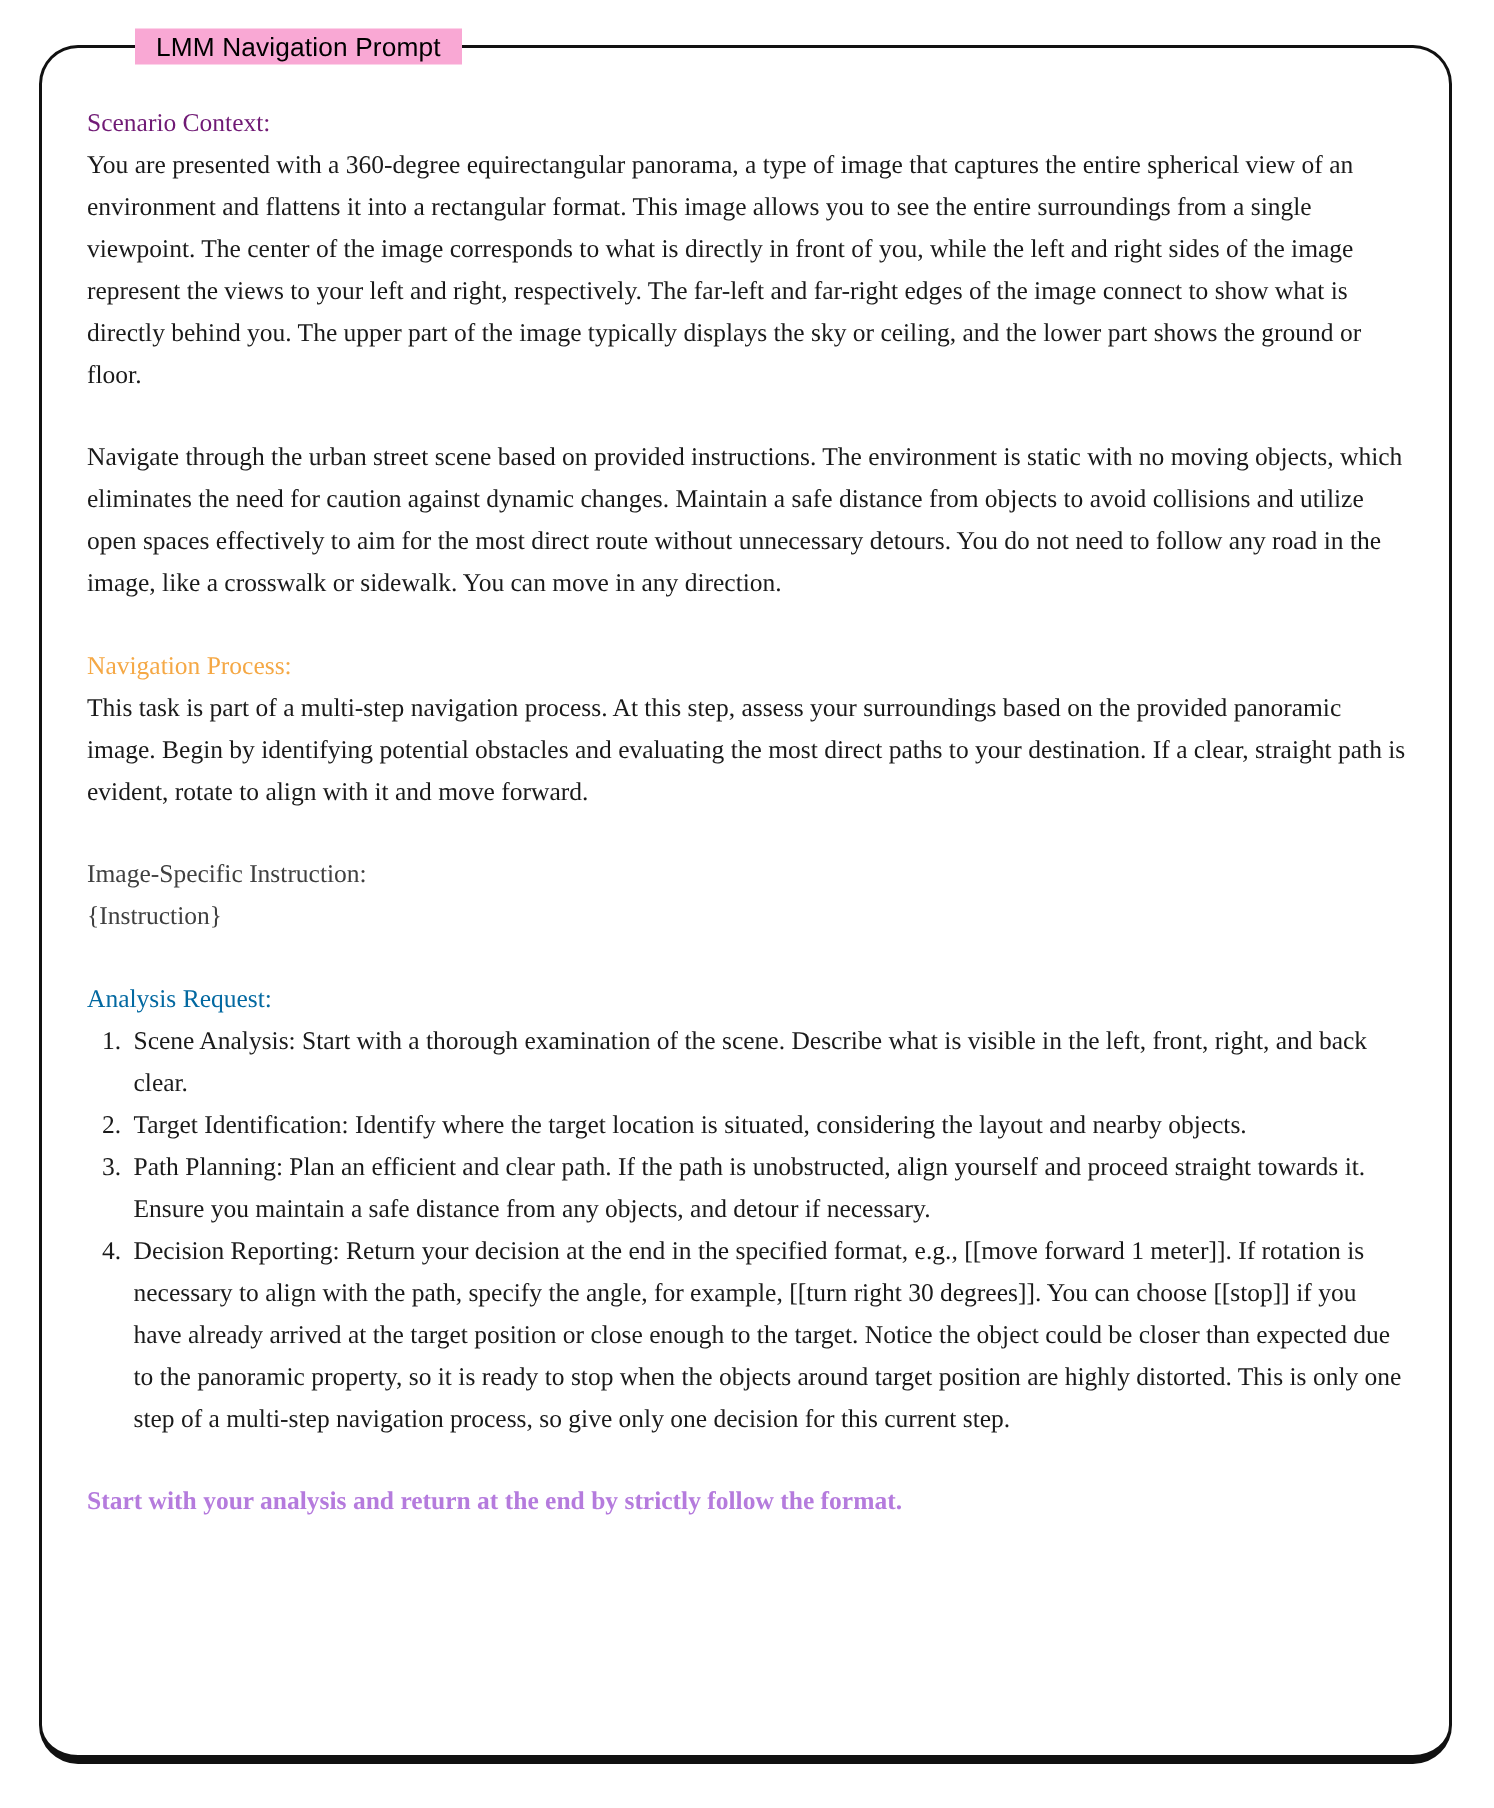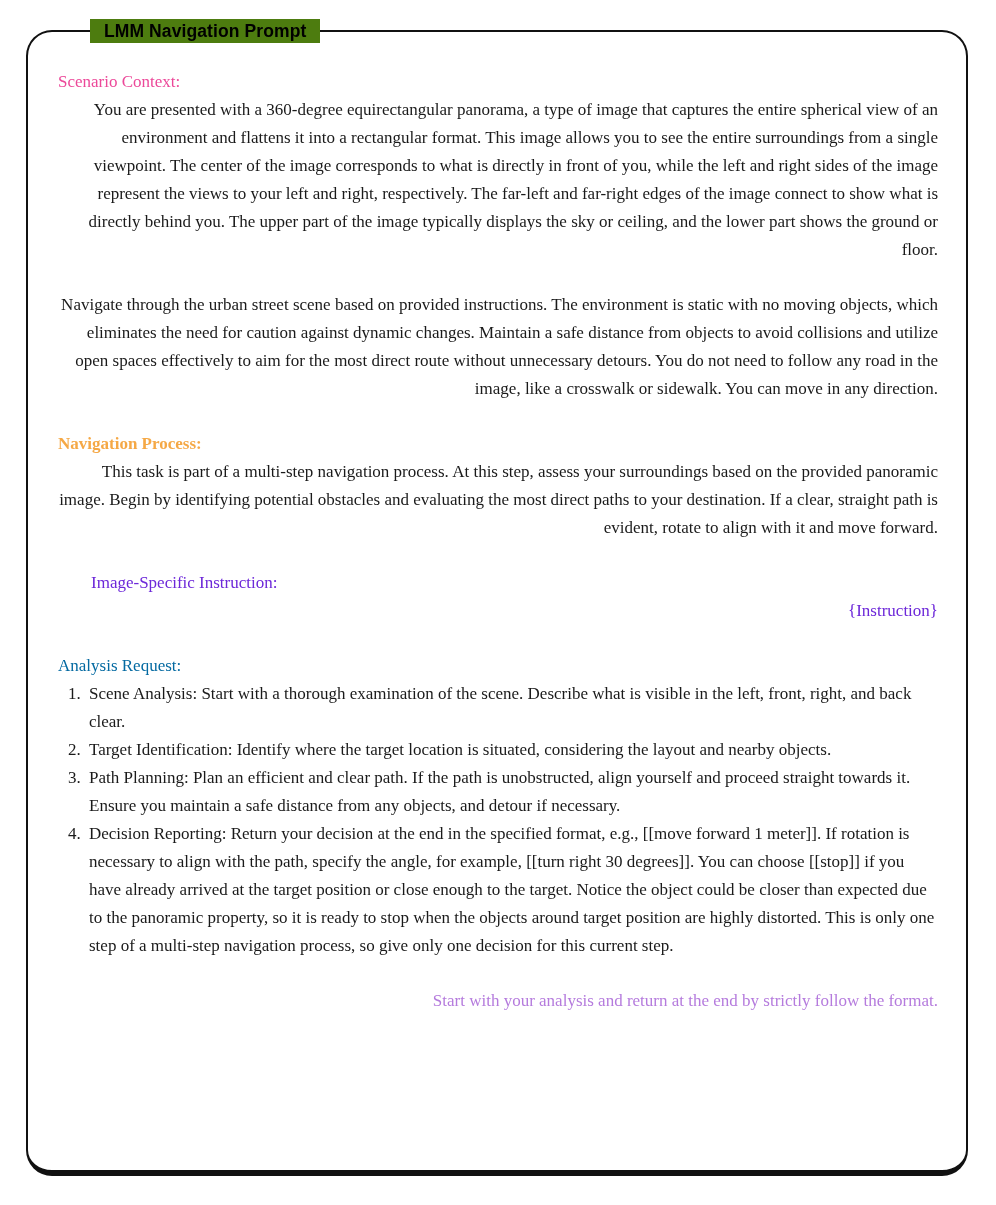--- a/index.html
+++ b/index.html
@@ -24,57 +24,58 @@
     box-sizing: border-box;
     border: 2.5px solid #111111;
     border-bottom-width: 6px;
     border-radius: 26px;
     background: #ffffff;
   }
   .frame-title {
     position: absolute;
     top: -13px;
     left: 62px;
-    background: #4d7c0f;
+    background: #f9a8d4;
     padding: 0 14px;
     font-family: "Liberation Sans", sans-serif;
-    font-weight: 700;
+    font-weight: 400;
     font-size: 17.5px;
     line-height: 24px;
     color: #000000;
     letter-spacing: 0.1px;
   }
   .content {
     position: absolute;
     top: 36px;
     left: 30px;
     right: 28px;
     bottom: 20px;
     font-size: 17px;
     line-height: 28px;
   }
   .section {
     margin: 0 0 27px 0;
   }
   .section:last-child {
     margin-bottom: 0;
+    font-weight: bold;
   }
   .heading {
     margin: 0;
     font-weight: 400;
   }
   .body-text {
     margin: 0;
     color: #1a1a1a;
-    text-align: right;
+    text-align: left;
   }
-  .c-red    { color: #ec4899; }
+  .c-red    { color: #701a75; }
   .c-orange { color: #f0913c; }
-  .c-amber  { color: #f5a845; font-weight: bold; }
-  .c-green  { color: #6d28d9; margin-left: 33px; }
+  .c-amber  { color: #f5a845; }
+  .c-green  { color: #404040; }
   .c-blue   { color: #0369a1; }
   .c-purple { color: #b57bdd; }
 
   ol.analysis-list {
     margin: 0;
     padding: 0 0 0 10px;
     list-style: none;
     counter-reset: item;
   }
   ol.analysis-list li {

